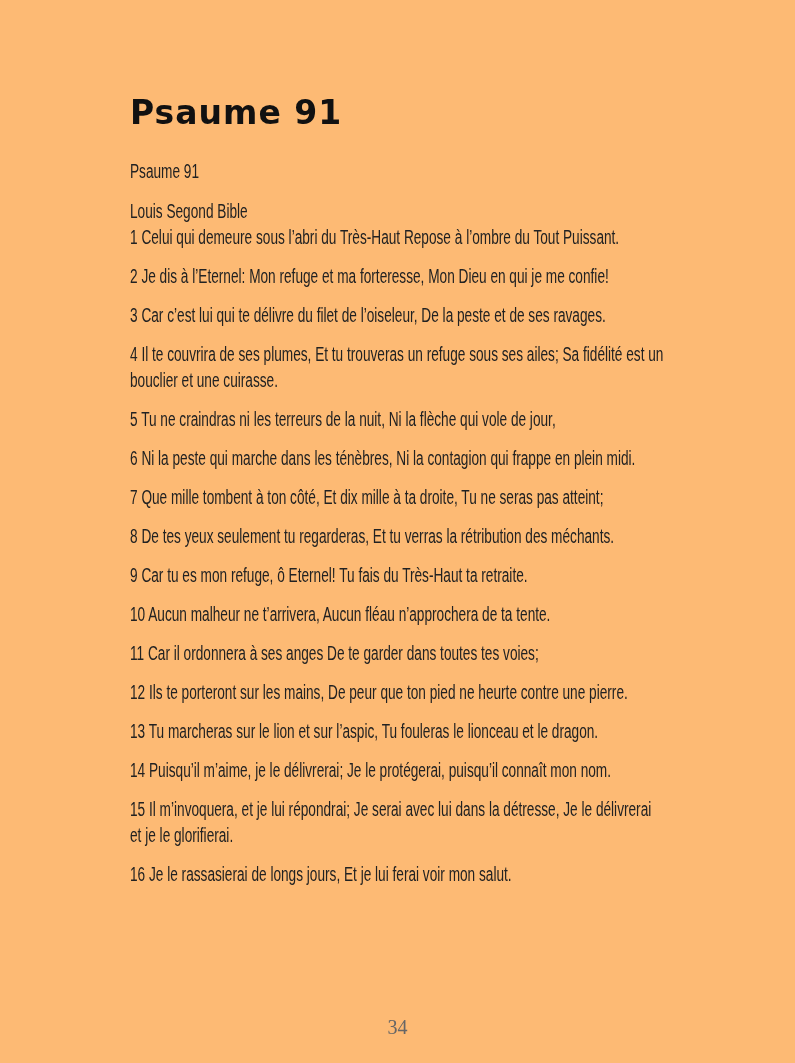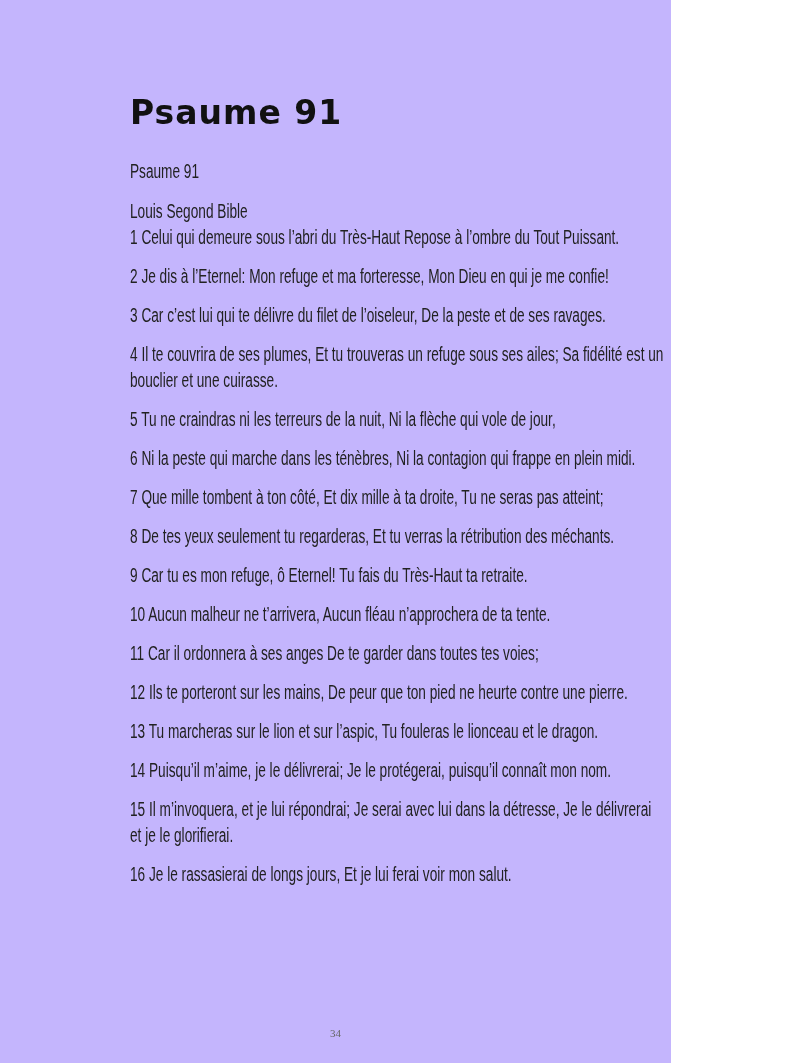--- a/index.html
+++ b/index.html
@@ -2,23 +2,23 @@
 <html><head>
 <meta charset="utf-8">
 <style>
   html, body {
     margin: 0;
     padding: 0;
     background: #ffffff;
   }
   .page {
     position: relative;
-    width: 671px;
+    width: 795px;
     height: 1063px;
-    background: #c4b5fd;
+    background: #fdba74;
     overflow: hidden;
     font-family: "Liberation Sans", sans-serif;
   }
   .doc-title {
     margin: 93px 0 25px 130px;
     font-family: "DejaVu Sans", sans-serif;
     font-weight: bold;
     font-size: 33px;
     line-height: 40px;
     letter-spacing: 1px;
@@ -46,21 +46,21 @@
   .verse.first {
     margin-top: 0;
   }
   .page-number {
     position: absolute;
     left: 0;
     right: 0;
     bottom: 24px;
     text-align: center;
     font-family: "Liberation Serif", serif;
-    font-size: 11px;
+    font-size: 20px;
     color: #666666;
   }
 </style>
 </head>
 <body>
 
 <div class="page">
 
   <h1 class="doc-title">Psaume 91</h1>
 

